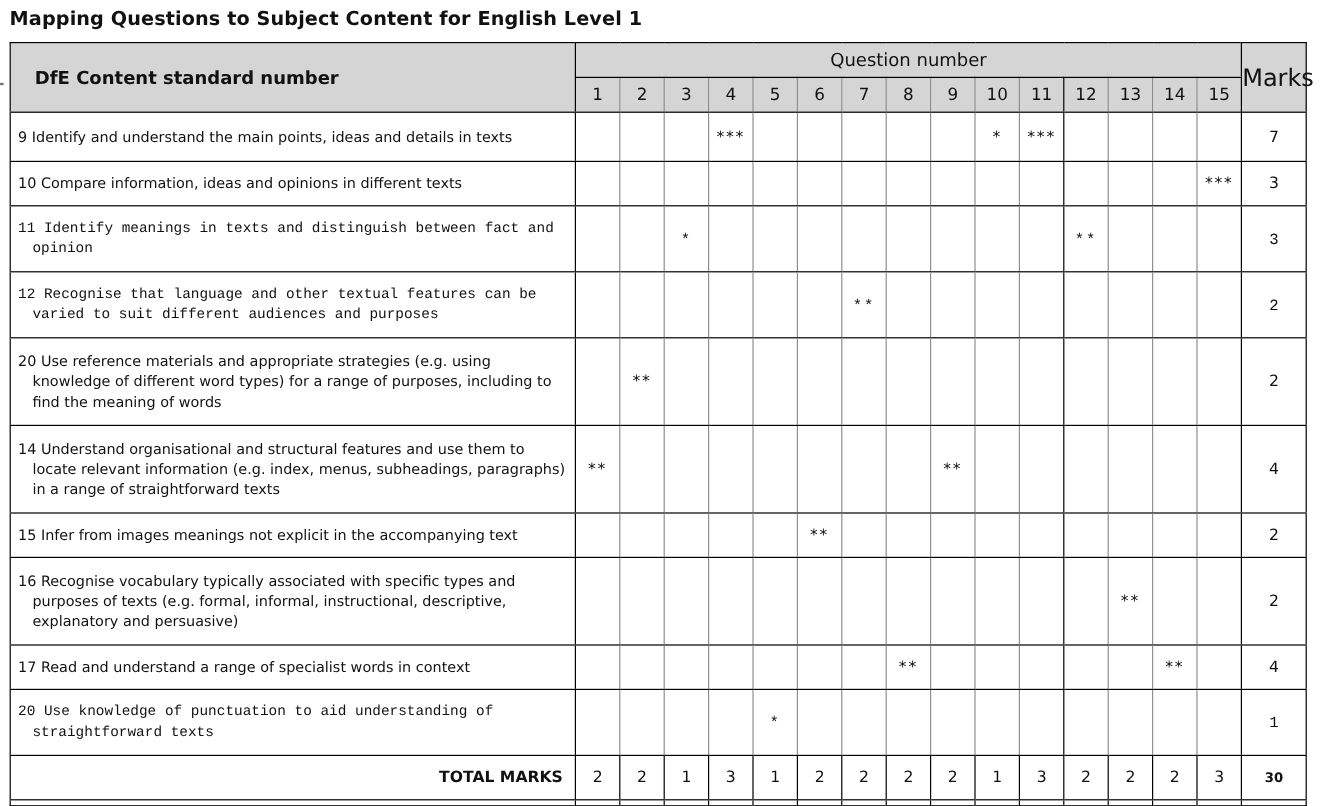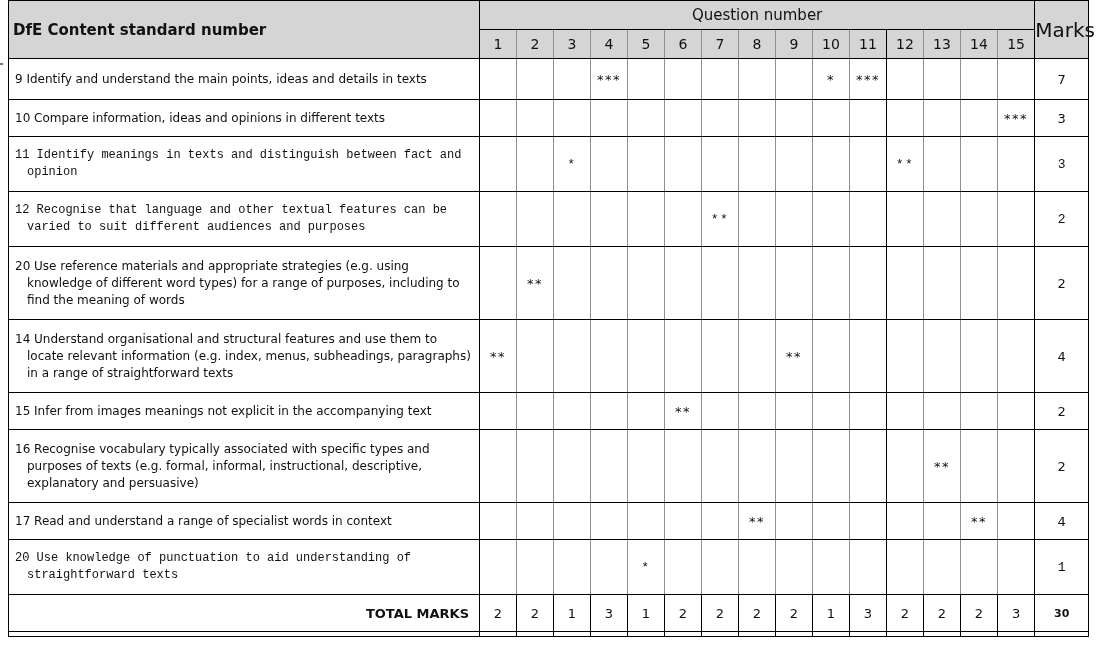--- a/index.html
+++ b/index.html
@@ -32,21 +32,21 @@
     table-layout:fixed;
     width:1080px;
     margin-left:8px;
     border:1px solid var(--bdark);
   }
   th,td{padding:0;vertical-align:middle;}
   
   .std-hdr{
     background:var(--header-bg);
     font-size:15px;font-weight:bold;text-align:left;
-    padding-left:4px;
+    padding-left:20px;
     border-bottom:1px solid var(--bdark);
   }
   .qn-hdr{
     background:var(--header-bg);
     font-size:15px;font-weight:normal;text-align:center;
     height:28px;
     border-left:1px solid var(--bdark);
     border-bottom:1px solid var(--bdark);
   }
   .marks-hdr{
@@ -102,20 +102,21 @@
   tr.rh41{height:41px;}
   tr.rh55{height:55px;font-family:Liberation Mono, monospace;}
   tr.rh73{height:73px;}
   tr.rh28{height:28px;}
   tr.rh5{height:5px;}
 </style>
 </head>
 <body>
 
 <div class="page">
+  <h1 class="title">Mapping Questions to Subject Content for English Level 1</h1>
   <div class="edge-artifact"></div>
 
   <table class="map-table">
     <colgroup id="cols">
         <col style="width: 471px;">
         <col style="width: 37px;">
         <col style="width: 37px;">
         <col style="width: 37px;">
         <col style="width: 37px;">
         <col style="width: 37px;">

